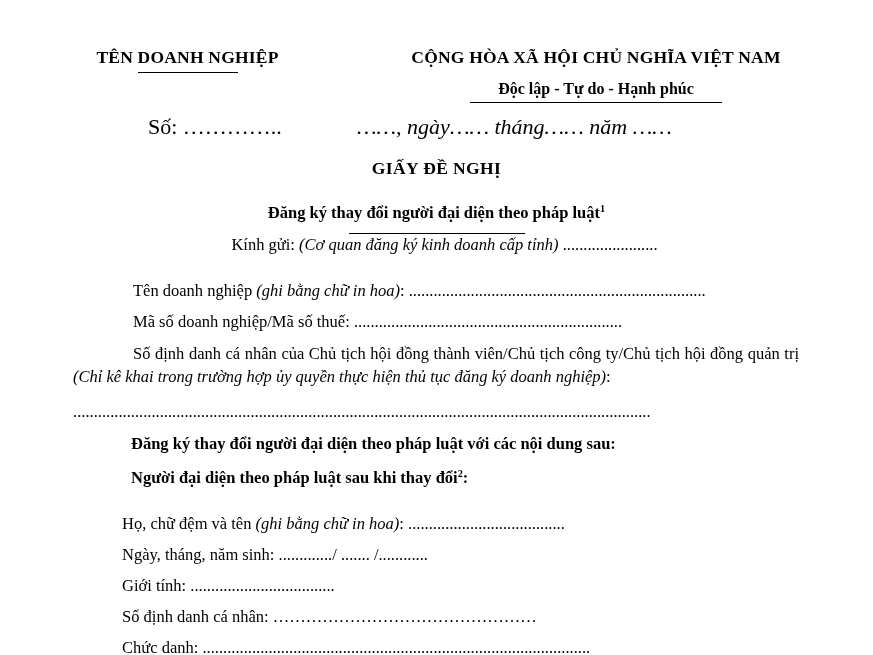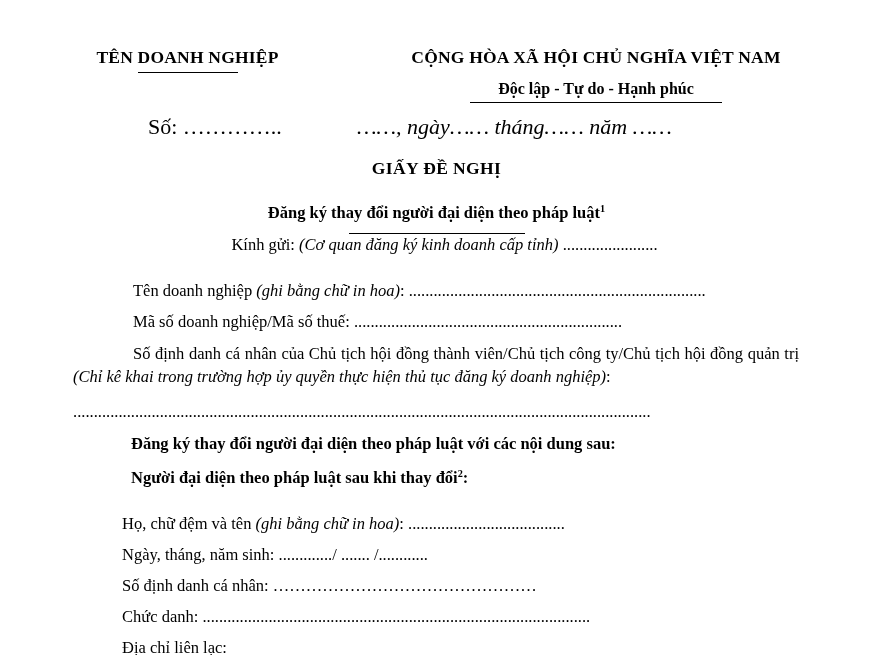--- a/index.html
+++ b/index.html
@@ -220,20 +220,21 @@
     <div class="para-dots">............................................................................................................................................</div>
 
     <div class="line bold gap-bold-pair">Đăng ký thay đổi người đại diện theo pháp luật với các nội dung sau:</div>
 
     <div class="line bold gap-after-bold"><span>Người đại diện theo pháp luật sau khi thay đổi</span><sup>2</sup><span>:</span></div>
 
     <div class="line indent-sm"><span>Họ, chữ đệm và tên </span><span class="ital">(ghi bằng chữ in hoa)</span><span>: ......................................</span></div>
 
     <div class="line indent-sm"><span>Ngày, tháng, năm sinh: </span><span>............./ ....... /............</span></div>
 
+    <div class="line indent-sm"><span>Giới tính: </span><span>...................................</span></div>
 
     <div class="line indent-sm"><span>Số định danh cá nhân: </span><span>…………………………………………</span></div>
 
     <div class="line indent-sm"><span>Chức danh: </span><span>..............................................................................................</span></div>
 
     <div class="line indent-sm">Địa chỉ liên lạc:</div>
 
   </div>
 </div>
 

